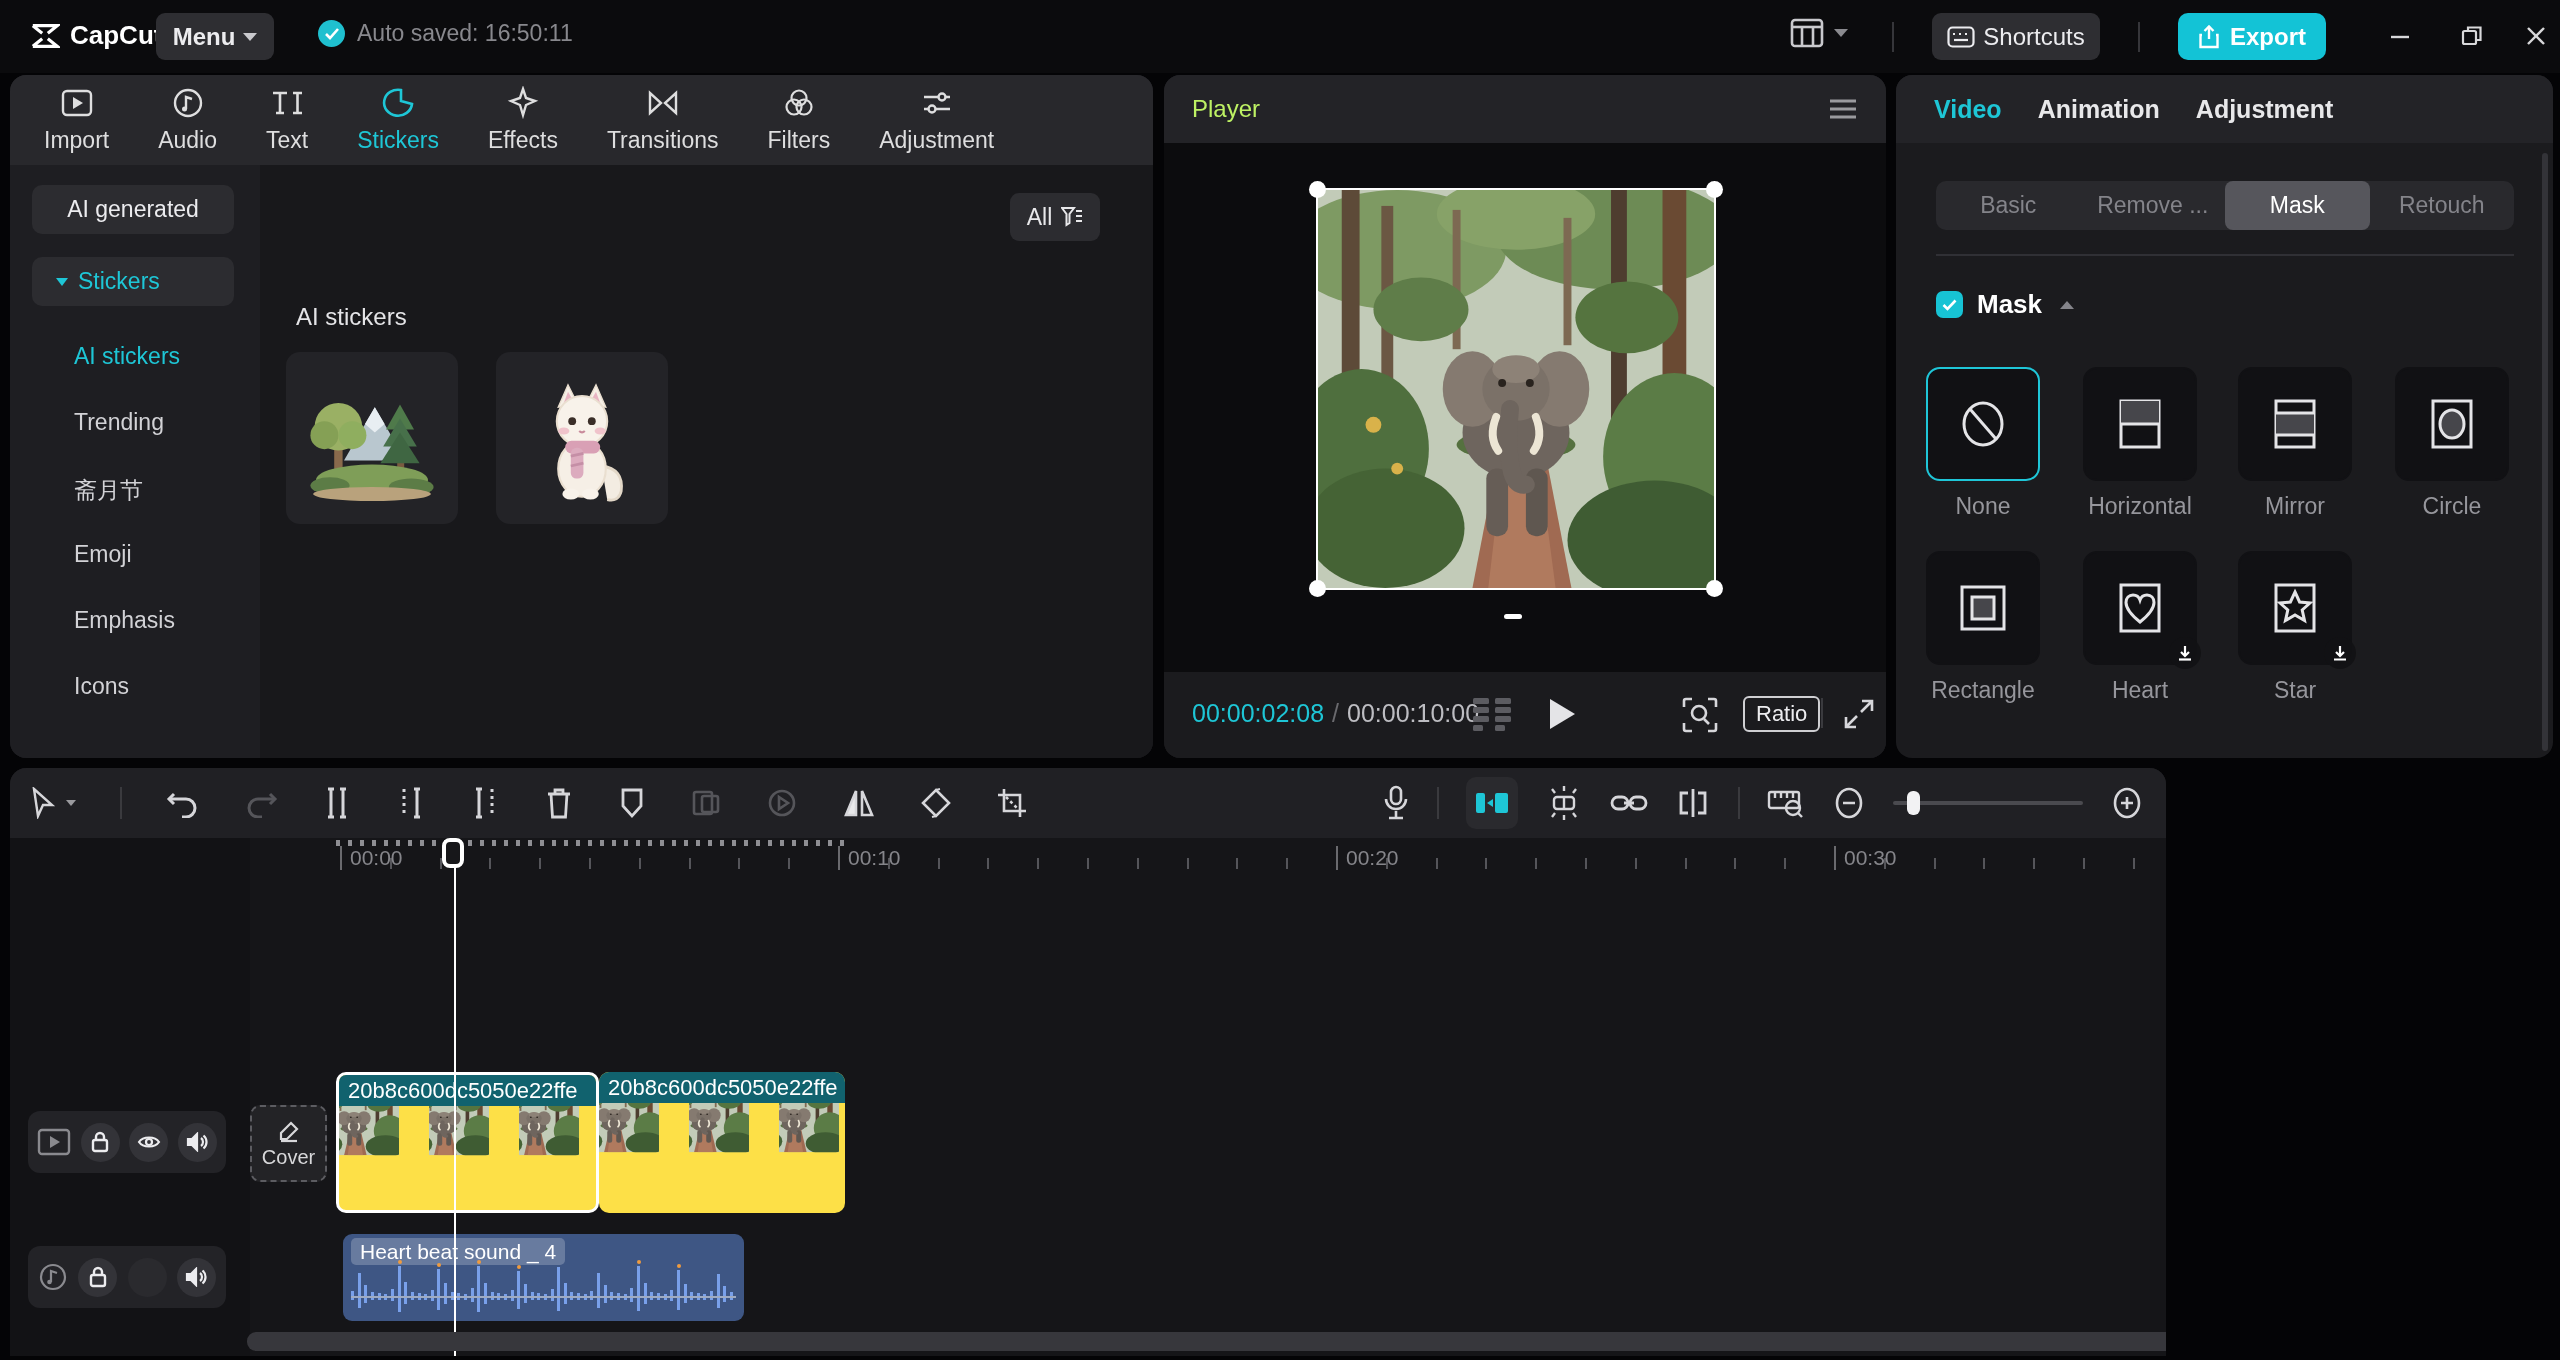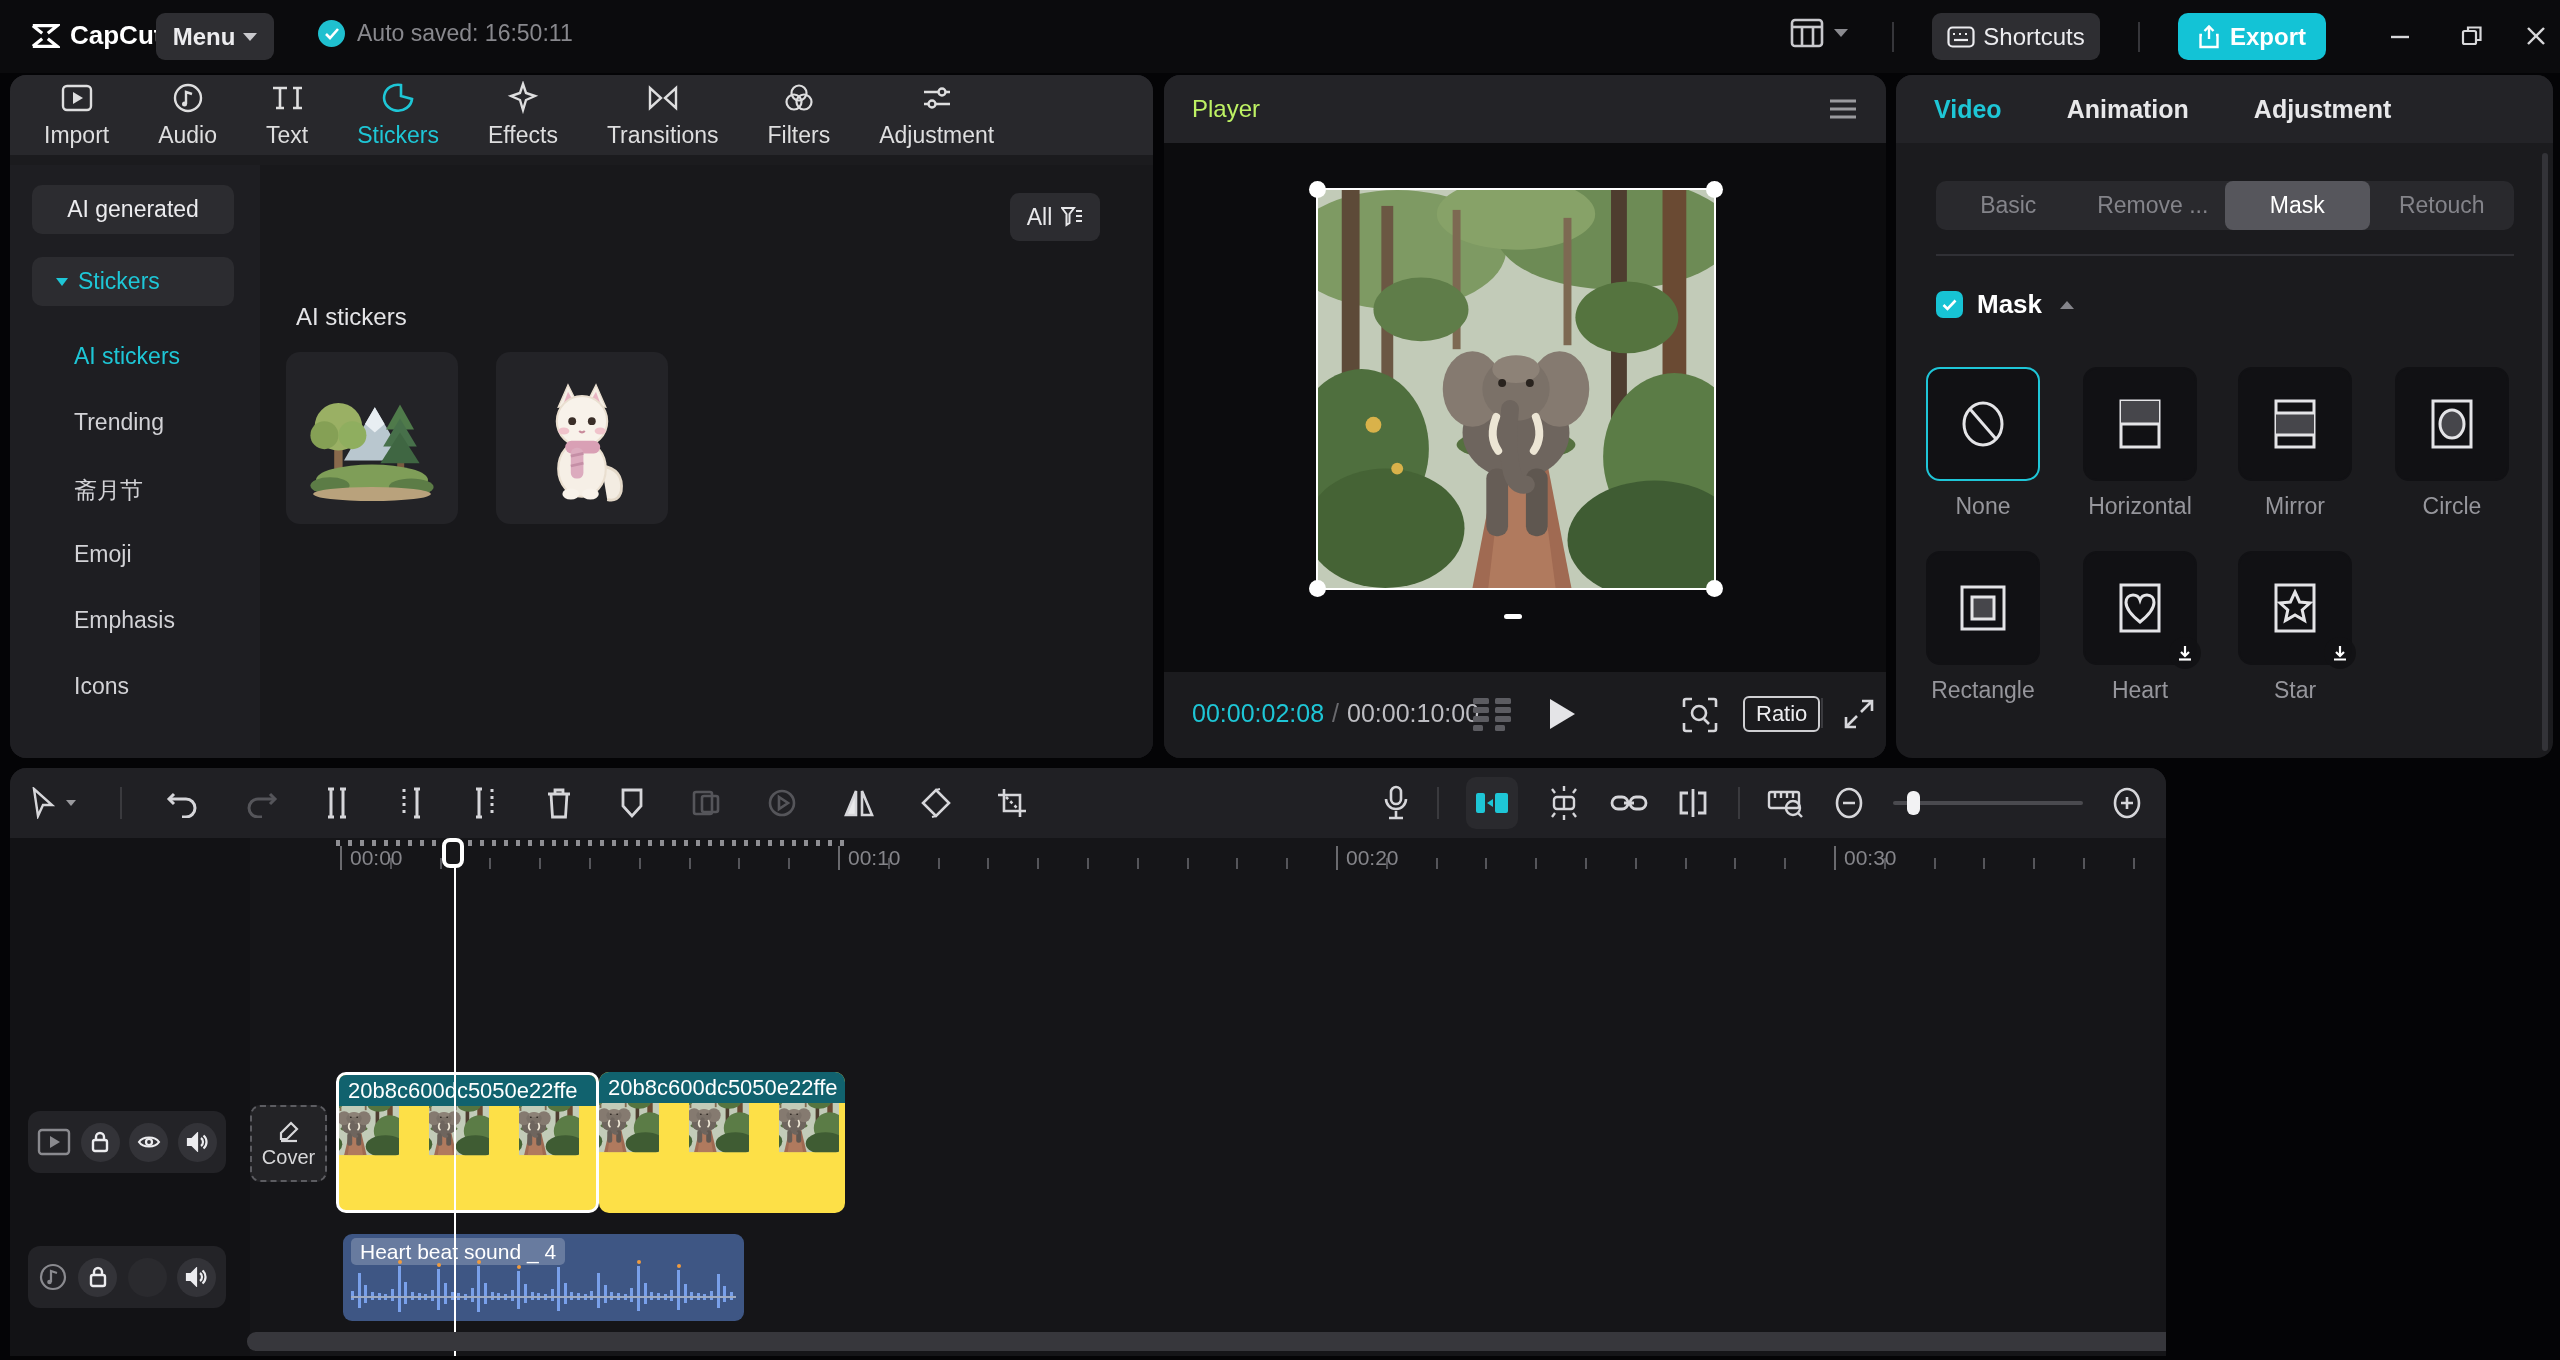--- a/index.html
+++ b/index.html
@@ -24,21 +24,21 @@
   .win-btn { position:absolute; top:18px; width:36px; height:36px; display:flex; align-items:center; justify-content:center; }
 
   
   .panel { position:absolute; background:#1b1b1e; border-radius:16px; }
   #media-panel  { left:10px;   top:75px; width:1143px; height:683px; overflow:hidden; }
   #player-panel { left:1164px; top:75px; width:722px;  height:683px; overflow:hidden; }
   #inspector    { left:1896px; top:75px; width:657px;  height:683px; overflow:hidden; }
   #timeline     { left:10px;   top:768px; width:2156px; height:588px; background:#151518; border-radius:16px 16px 0 0; overflow:hidden; }
 
   
-  #media-tabs { position:absolute; left:0; top:0; width:100%; height:80px; background:#28282c; display:flex; align-items:center; padding:0 34px; gap:49px; }
+  #media-tabs { position:absolute; left:0; top:0; width:100%; height:90px; background:#28282c; display:flex; align-items:center; padding:0 34px; gap:49px; }
   .mtab { display:flex; flex-direction:column; align-items:center; gap:7px; color:#dededf; font-size:23px; }
   .mtab svg { stroke:#dededf; }
   .mtab.active { color:#1ec6d6; }
   .mtab.active svg { stroke:#1ec6d6; }
   #media-sidebar { position:absolute; left:0; top:90px; width:250px; height:593px; background:#1e1e22; }
   .side-btn { position:absolute; left:22px; width:202px; height:49px; background:#2c2c30; border-radius:10px; display:flex; align-items:center; justify-content:center; gap:10px; font-size:23px; color:#ececef; }
   .caret-small { width:0; height:0; border-left:6px solid transparent; border-right:6px solid transparent; border-top:8px solid #1ec6d6; }
   .side-item { position:absolute; left:64px; font-size:23px; color:#d2d2d6; }
   .side-item.active { color:#1ec6d6; }
   #media-content { position:absolute; left:250px; top:90px; width:893px; height:593px; background:#18181b; }
@@ -56,21 +56,21 @@
   #rotate-dash { position:absolute; left:340px; top:471px; width:18px; height:5px; border-radius:3px; background:#fff; }
   #player-controls { position:absolute; left:0; top:597px; width:100%; height:86px; background:#1b1b1e; }
   #timecode { position:absolute; left:28px; top:27px; font-size:25px; display:flex; gap:8px; }
   #tc-current { color:#1ec6d6; }
   #tc-sep { color:#6a6a6e; }
   #tc-total { color:#bdbdc2; }
   #ratio-btn { position:absolute; left:579px; top:24px; padding:3px 11px; border:2px solid #cfcfd2; border-radius:6px; font-size:22px; color:#ececef; }
   .pc-div { position:absolute; left:657px; top:26px; width:2px; height:30px; background:#3a3a3e; }
 
   
-  #insp-header { position:absolute; left:0; top:0; width:100%; height:68px; background:#232327; display:flex; align-items:center; gap:65px; padding:0 38px; }
+  #insp-header { position:absolute; left:0; top:0; width:100%; height:68px; background:#232327; display:flex; align-items:center; gap:36px; padding:0 38px; }
   .insp-tab { font-size:25px; font-weight:bold; color:#e8e8ea; }
   .insp-tab.active { color:#1ec6d6; }
   #subtabs { position:absolute; left:40px; top:106px; width:578px; height:49px; background:#29292d; border-radius:10px; display:flex; }
   .subtab { flex:1; display:flex; align-items:center; justify-content:center; font-size:23px; color:#84848a; border-radius:8px; }
   .subtab.active { background:#56565c; color:#fff; }
   #insp-divider { position:absolute; left:40px; top:179px; width:578px; height:2px; background:#303035; }
   #mask-toggle-row { position:absolute; left:40px; top:214px; display:flex; align-items:center; gap:14px; }
   #mask-checkbox { width:27px; height:27px; border-radius:7px; background:#17c3d4; display:flex; align-items:center; justify-content:center; }
   #mask-toggle-label { font-size:26px; font-weight:bold; color:#fff; }
   .caret-up { width:0; height:0; border-left:7px solid transparent; border-right:7px solid transparent; border-bottom:8px solid #84848a; margin-left:4px; }

